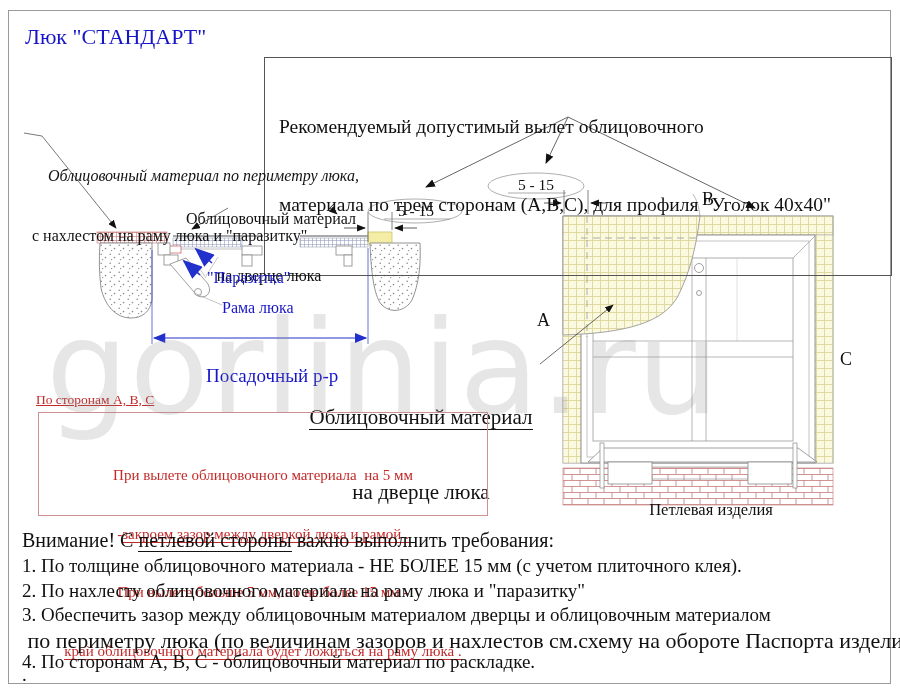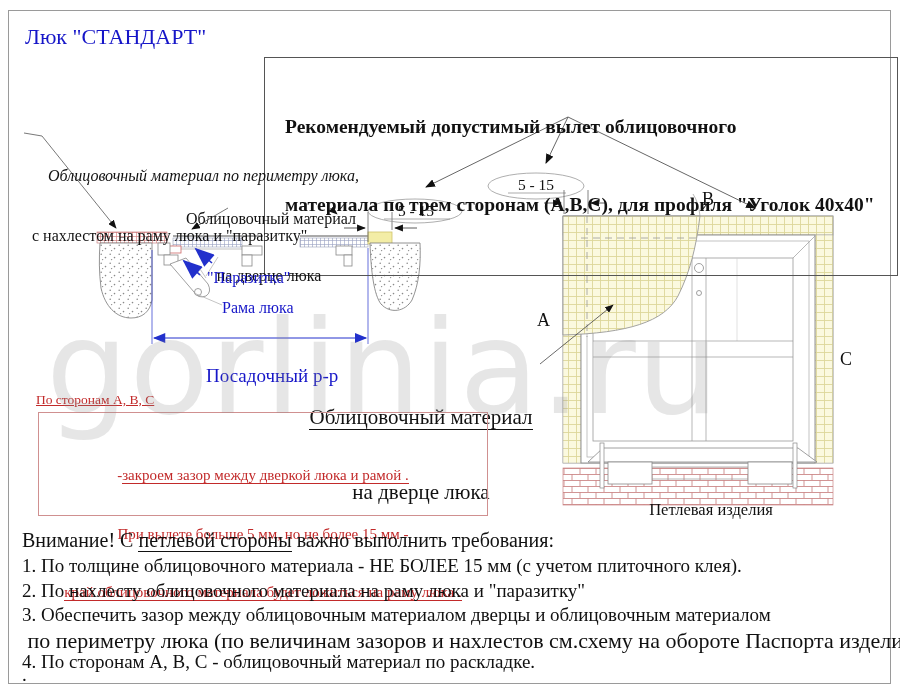--- a/index.html
+++ b/index.html
@@ -6,21 +6,21 @@
   .page{position:relative;width:900px;height:700px;background:#ffffff;
         font-family:"Liberation Serif","DejaVu Serif",serif;overflow:hidden;}
   .page-border{position:absolute;left:8px;top:10px;width:881px;height:672px;
         border:1px solid #9a9a9a;z-index:0;}
   .svg-layer{position:absolute;left:0;top:0;z-index:1;}
   .lb{position:absolute;color:#111;white-space:pre;z-index:3;}
   .blue{color:#1616c8;}
   .red{color:#c22a2a;}
   .title{left:25px;top:24px;font-size:22px;}
   .rec-box{left:264px;top:57px;width:600px;border:1px solid #555;
-           padding:4px 12px 5px 20px;font-size:19.5px;line-height:26px;background:transparent;font-weight:bold;}
+           padding:4px 12px 5px 14px;font-size:19.5px;line-height:26px;background:transparent;}
   .callout-perimeter{left:32px;top:126px;font-size:16px;line-height:20px;}
   .callout-perimeter .l1{padding-left:16px;font-style:italic;}
   .callout-door{left:186px;top:171px;width:166px;text-align:center;font-size:16px;line-height:19px;}
   .parasitka{left:207px;top:269px;font-size:16px;}
   .rama{left:222px;top:299px;font-size:16px;font-family:Liberation Serif, serif;}
   .posad{left:206px;top:320px;font-size:19px;margin-top:45px;}
   .dim1{left:392px;top:202px;width:48px;text-align:center;font-size:15.5px;}
   .dim2{left:512px;top:176px;width:48px;text-align:center;font-size:15.5px;}
   .big-door-label{left:298px;top:355px;width:246px;text-align:center;font-size:21px;line-height:25px;}
   .u{border-bottom:1px solid currentColor;}
@@ -197,20 +197,21 @@
     <div>на дверце люка</div>
   </div>
 
   <div class="lb side-a">A</div>
   <div class="lb side-b">B</div>
   <div class="lb side-c">C</div>
   <div class="lb hinge">Петлевая изделия</div>
 
   <div class="lb red-head red">По сторонам А, В, С</div>
   <div class="lb red-box red">
+    <div>При вылете облицовочного материала  на 5 мм</div>
     <div><span>-</span><span class="u">закроем зазор между дверкой люка и рамой .</span></div>
     <div>При вылете больше 5 мм, но не более 15 мм -</div>
     <div><span class="u">край облицовочного материала будет ложиться на раму люка .</span></div>
   </div>
 
   <div class="lb att"><span>Внимание! С </span><span class="u">петлевой стороны</span><span> важно выполнить требования:</span></div>
   <div class="lb it1">1. По толщине облицовочного материала - НЕ БОЛЕЕ 15 мм (с учетом плиточного клея).</div>
   <div class="lb it2">2. По нахлесту облицовочного материала на раму люка и "паразитку"</div>
   <div class="lb it3a">3. Обеспечить зазор между облицовочным материалом дверцы и облицовочным материалом</div>
   <div class="lb it3b"> по периметру люка (по величинам зазоров и нахлестов см.схему на обороте Паспорта изделия).</div>

